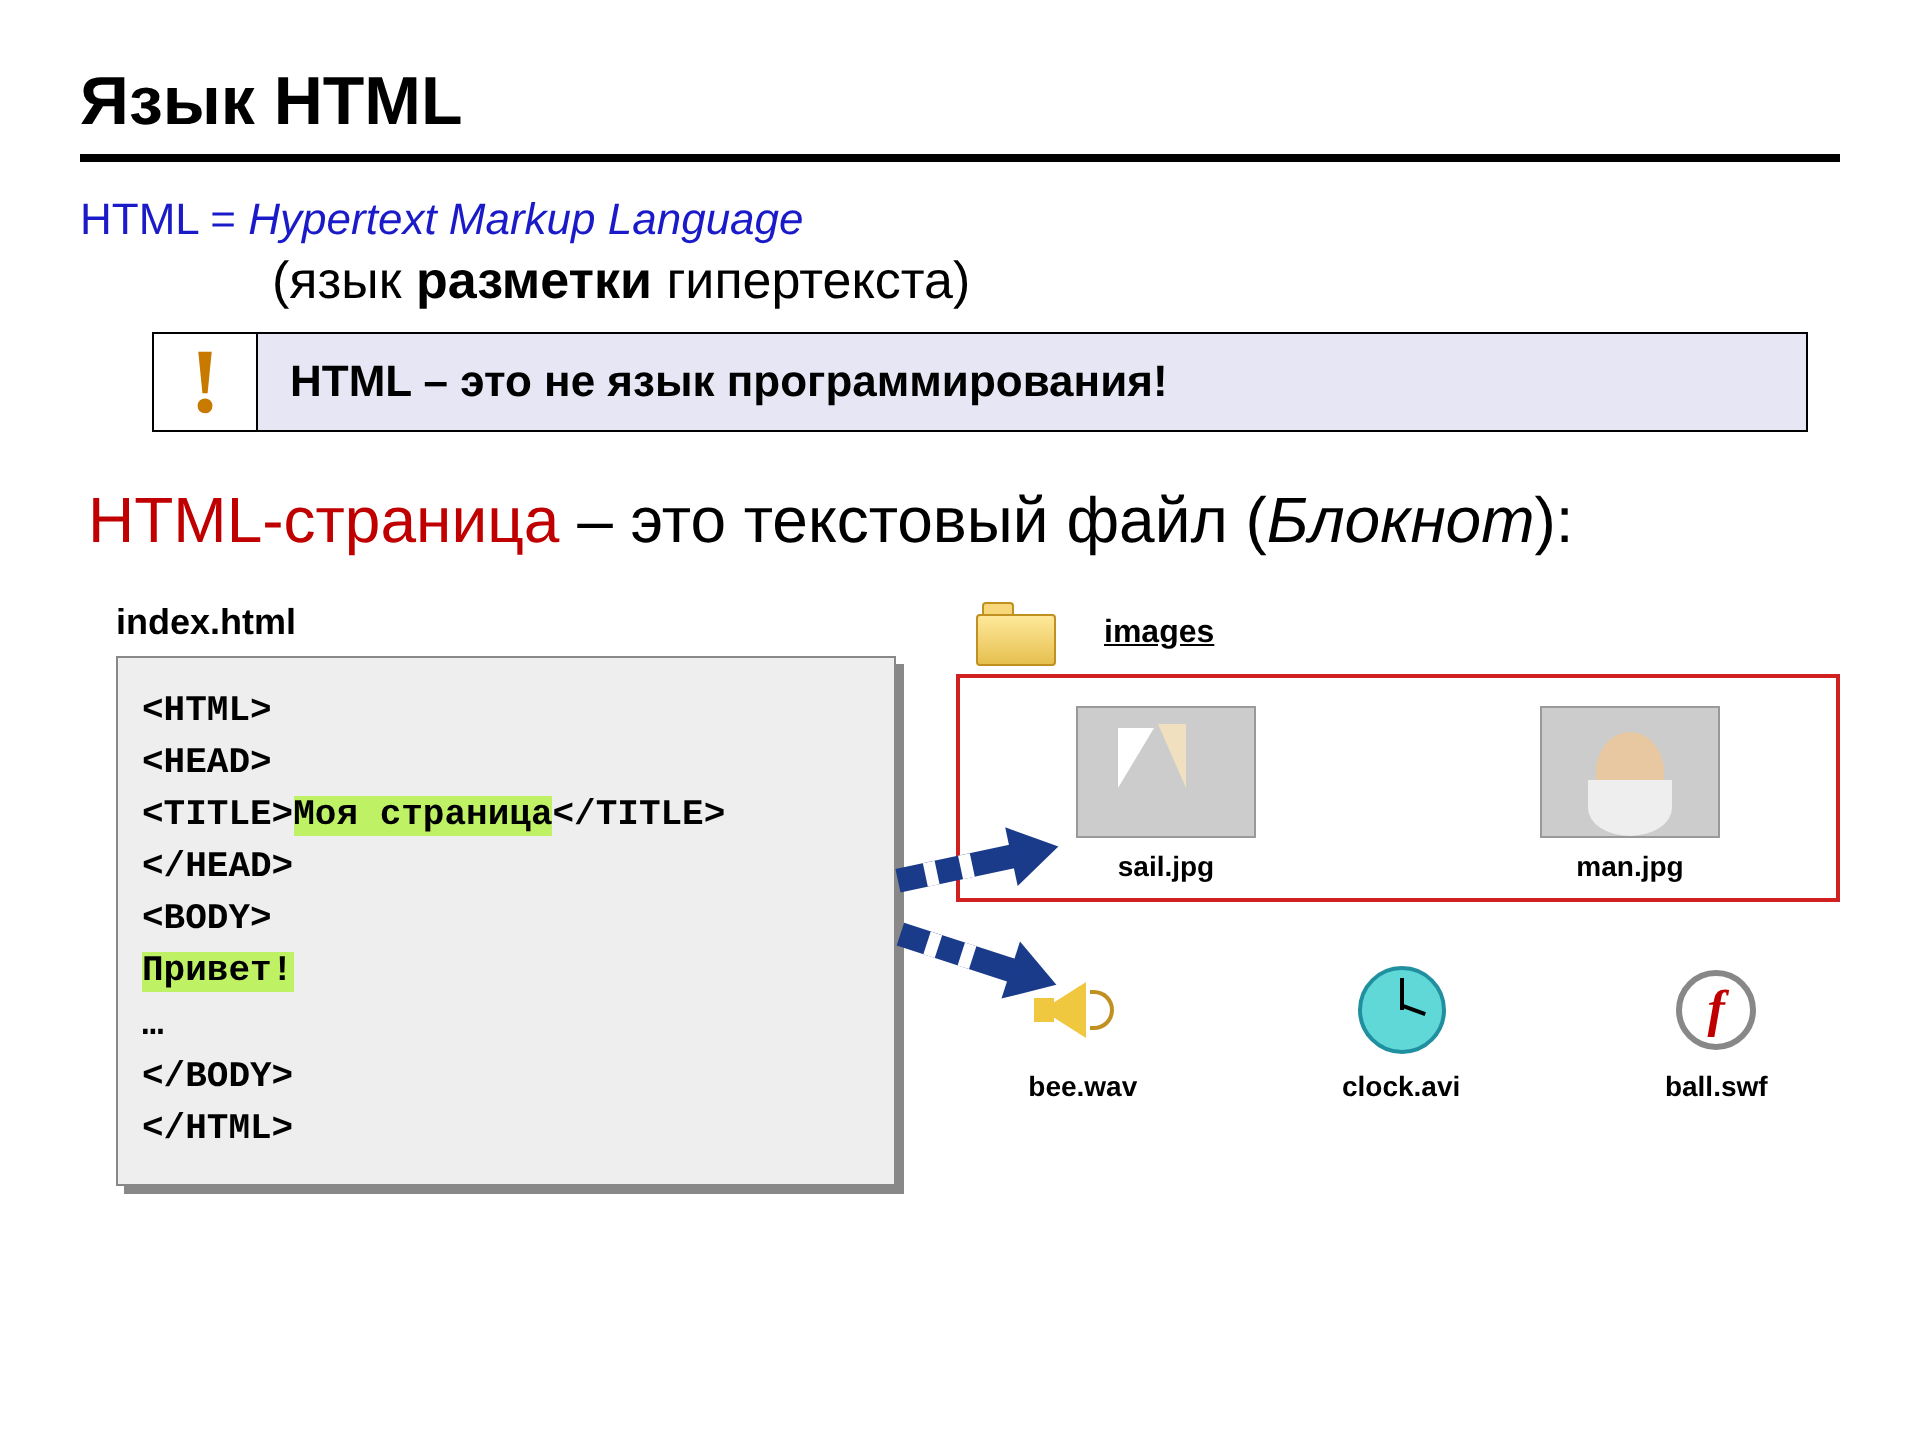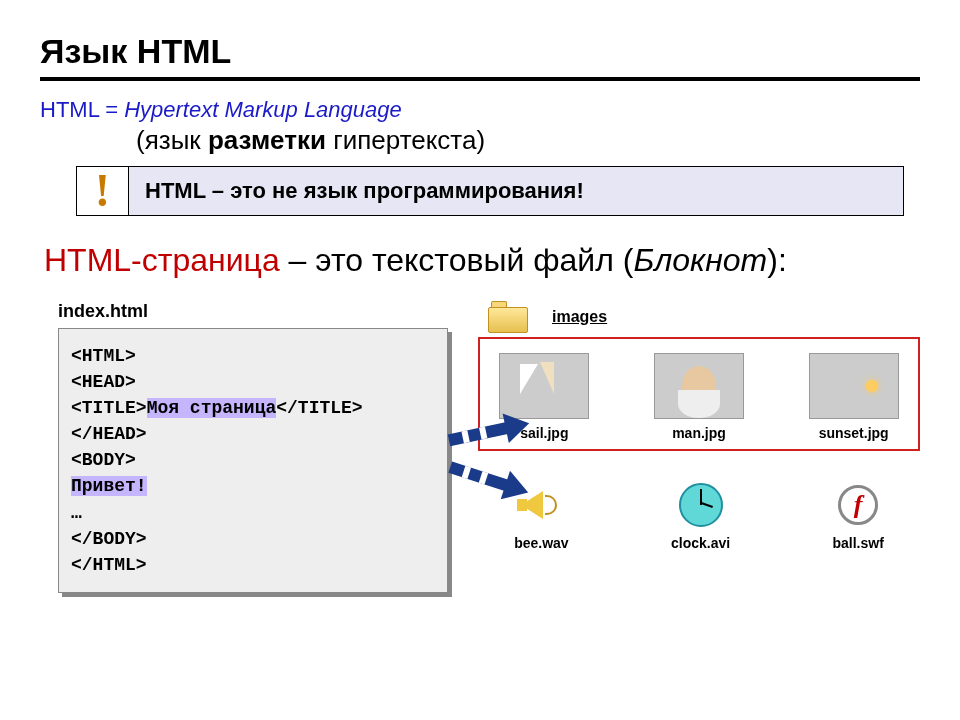--- a/index.html
+++ b/index.html
@@ -86,21 +86,21 @@
     background: #eee;
     border: 1px solid #888;
     box-shadow: 4px 4px 0 #888;
     padding: 14px 12px;
     font-family: "Courier New", monospace;
     font-size: 18px;
     font-weight: bold;
     line-height: 1.45;
     white-space: pre;
   }
-  .codebox .hl { background: #c4b5fd; }
+  .codebox .hl { background: #bef264; }
   .rightcol {
     flex: 1;
     position: relative;
   }
   .folder-row {
     display: flex;
     align-items: center;
     gap: 24px;
     margin-bottom: 4px;
     margin-left: 10px;
@@ -364,24 +364,20 @@
       <div class="thumb">
         <div class="pic sail"></div>
         <div class="cap">sail.jpg</div>
       </div>
       <div class="thumb">
         <div class="pic man">
             <div class="face"></div>
           </div>
         <div class="cap">man.jpg</div>
       </div>
-      <div class="thumb">
-        <div class="pic sunset"></div>
-        <div class="cap">sunset.jpg</div>
-      </div>
     </div>
 
     <div class="media-row">
       <div class="media">
         <div class="icon">
           <div class="speaker-box"></div>
           <div class="speaker"></div>
           <div class="speaker-wave"></div>
         </div>
         <div class="cap">bee.wav</div>

